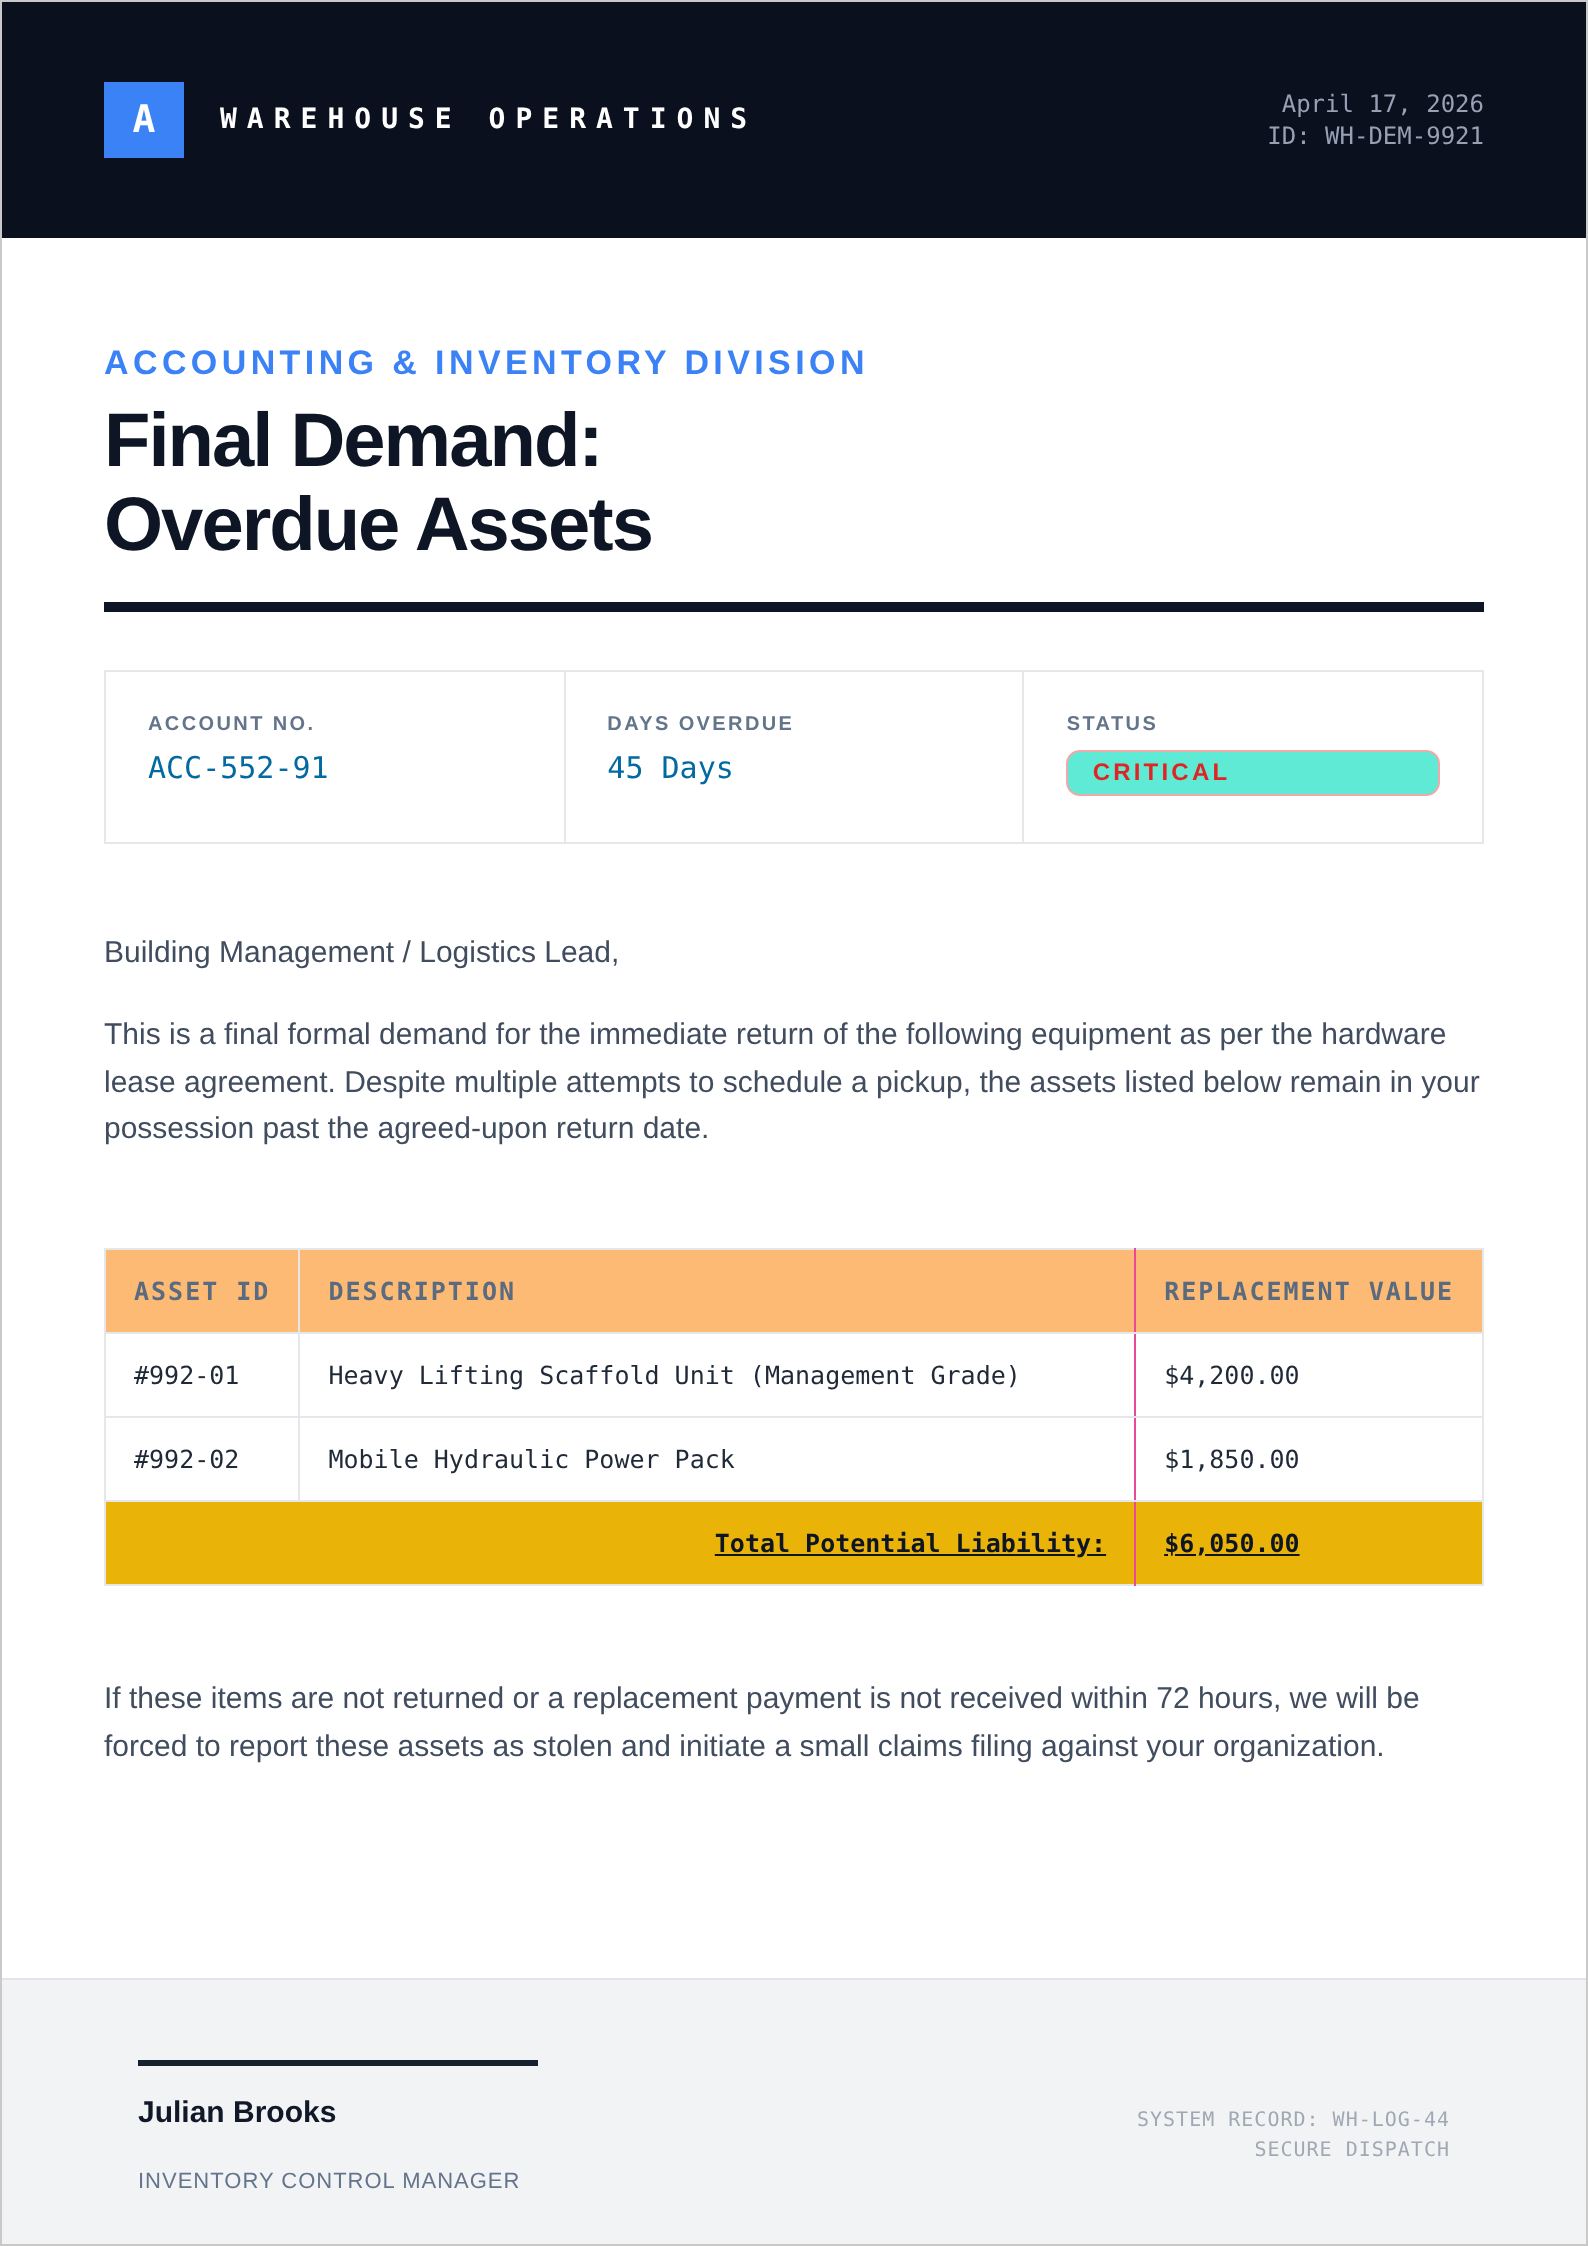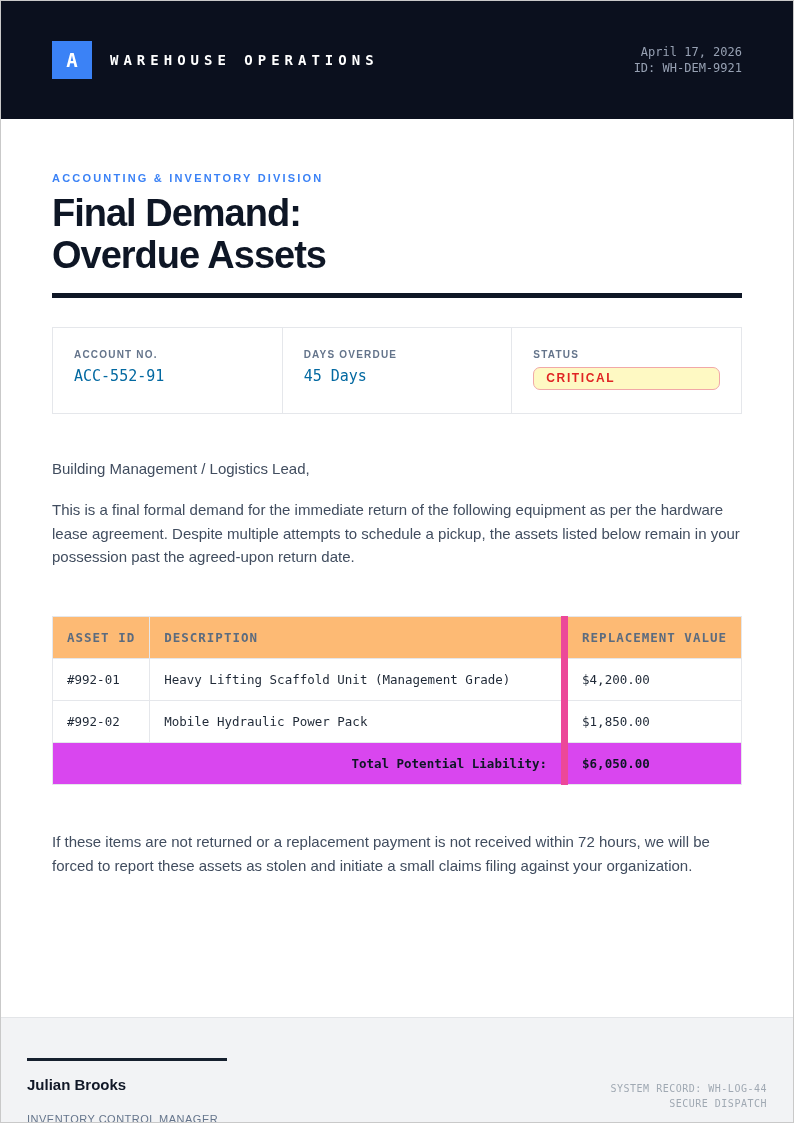--- a/index.html
+++ b/index.html
@@ -52,21 +52,21 @@
     color: #97a1b3;
     font-family: "DejaVu Sans Mono", monospace;
     font-size: 12px;
     line-height: 16px;
   }
   
   .content { padding: 0 51px; }
   .division-label {
     margin-top: 53px;
     color: #3b82f6;
-    font-size: 11px;
+    font-size: 17px;
     font-weight: bold;
     letter-spacing: 2.2px;
   }
   .doc-title {
     margin-top: 8px;
     color: #0e1625;
     font-size: 38px;
     line-height: 42px;
     font-weight: 800;
     letter-spacing: -1px;
@@ -96,21 +96,21 @@
   }
   .summary-value {
     margin-top: 7px;
     color: #0369a1;
     font-family: "DejaVu Sans Mono", monospace;
     font-size: 15px;
   }
   .status-badge {
     margin-top: 7px;
     display: block;
-    background: #fef9c3;
+    background: #5eead4;
     border: 1px solid #f1a8a8;
     border-radius: 7px;
     padding: 3px 12px 4px 12px;
     color: #e02424;
     font-size: 12px;
     font-weight: bold;
     letter-spacing: 1.6px;
   }
   
   .salutation {
@@ -151,36 +151,37 @@
     border-bottom: 1px solid #e5e7eb;
     white-space: nowrap;
   }
   .asset-table td {
     padding: 13px 14px;
     color: #1f2937;
     border-bottom: 1px solid #e5e7eb;
     white-space: nowrap;
   }
   .col-id { width: 96px; border-right: 1px solid #e5e7eb; }
-  .col-value { width: 172px; border-left: 7px solid #ec4899; }
+  .col-value { width: 172px; border-left: 1px solid #ec4899; }
   .asset-table tr.total-row td {
-    background: #d946ef;
+    background: #eab308;
     font-weight: bold;
     color: #0e1625;
     border-bottom: none;
+    text-decoration: underline;
   }
   .total-label-cell { text-align: right; }
   
   .page-footer {
     position: absolute;
     left: 0; right: 0; bottom: 0;
-    height: 105px;
+    height: 133px;
     background: #f2f3f5;
     border-top: 1px solid #e3e5e8;
-    padding: 0 26px;
+    padding: 0 68px;
     display: flex;
   }
   .signature-block { padding-top: 40px; }
   .signature-line {
     width: 200px;
     height: 3px;
     background: #16202e;
   }
   .signer-name {
     margin-top: 15px;

